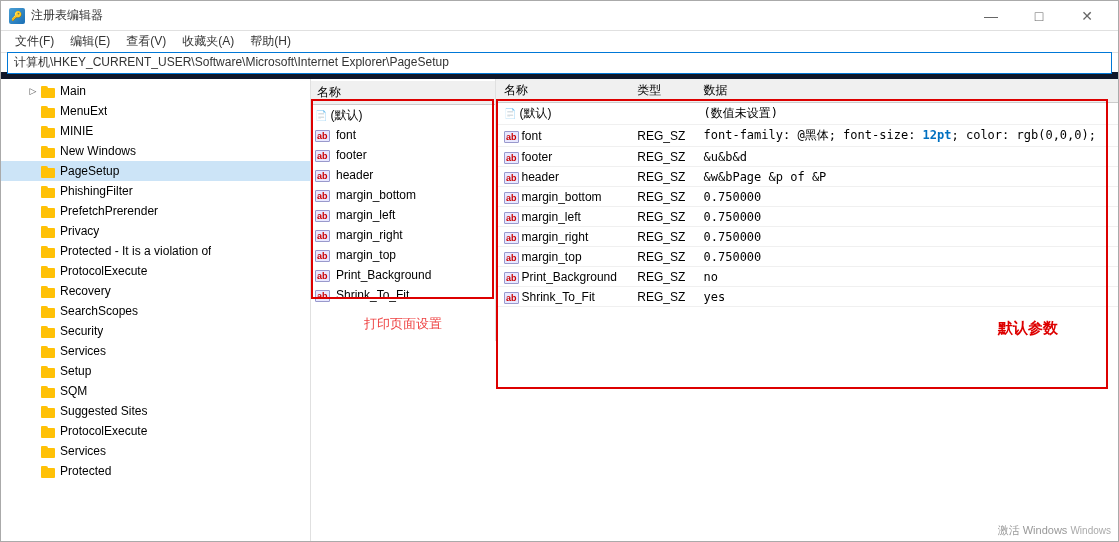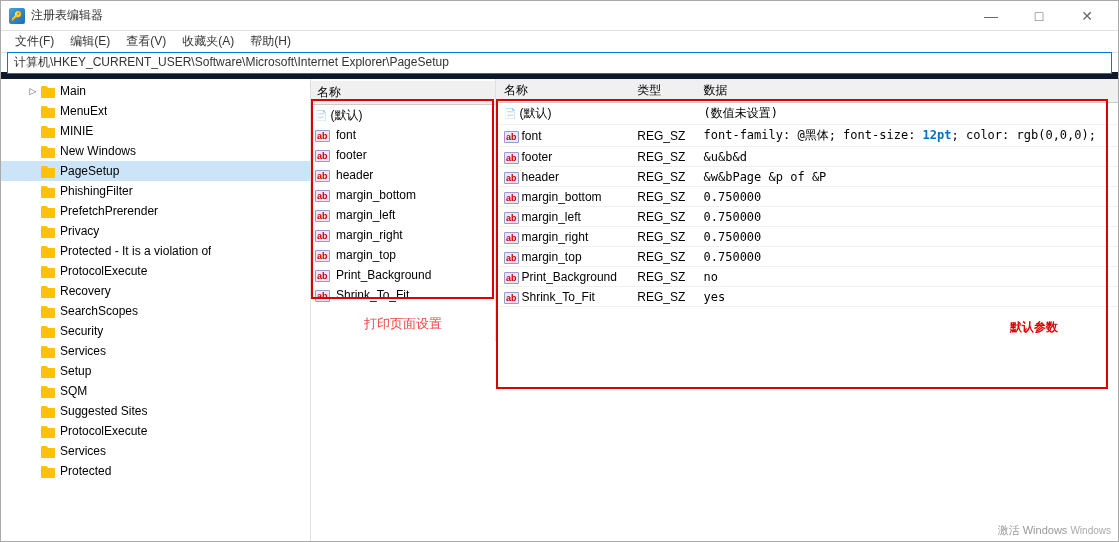--- a/index.html
+++ b/index.html
@@ -597,21 +597,21 @@
               </td>
               <td>REG_SZ</td>
               <td class="data-cell">yes</td>
             </tr>
           </tbody>
         </table>
       </div>
 
       <div style="position:absolute; top:20px; left:0; right:10px; height:290px; border:2px solid #dd0000; pointer-events:none;"></div>
 
-      <div style="position:absolute; top:240px; right:60px; font-size:12px; font-weight:bold; color:#dd0000;">默认参数</div>
+      <div style="position:absolute; top:240px; right:60px; font-size:15px; font-weight:bold; color:#dd0000;">默认参数</div>
     </div>
 
   </div>
 
   <div class="watermark">
     <span>激活 Windows</span>
     <span style="font-size:10px; color:#aaa;"> Windows</span>
   </div>
 
 </div>

